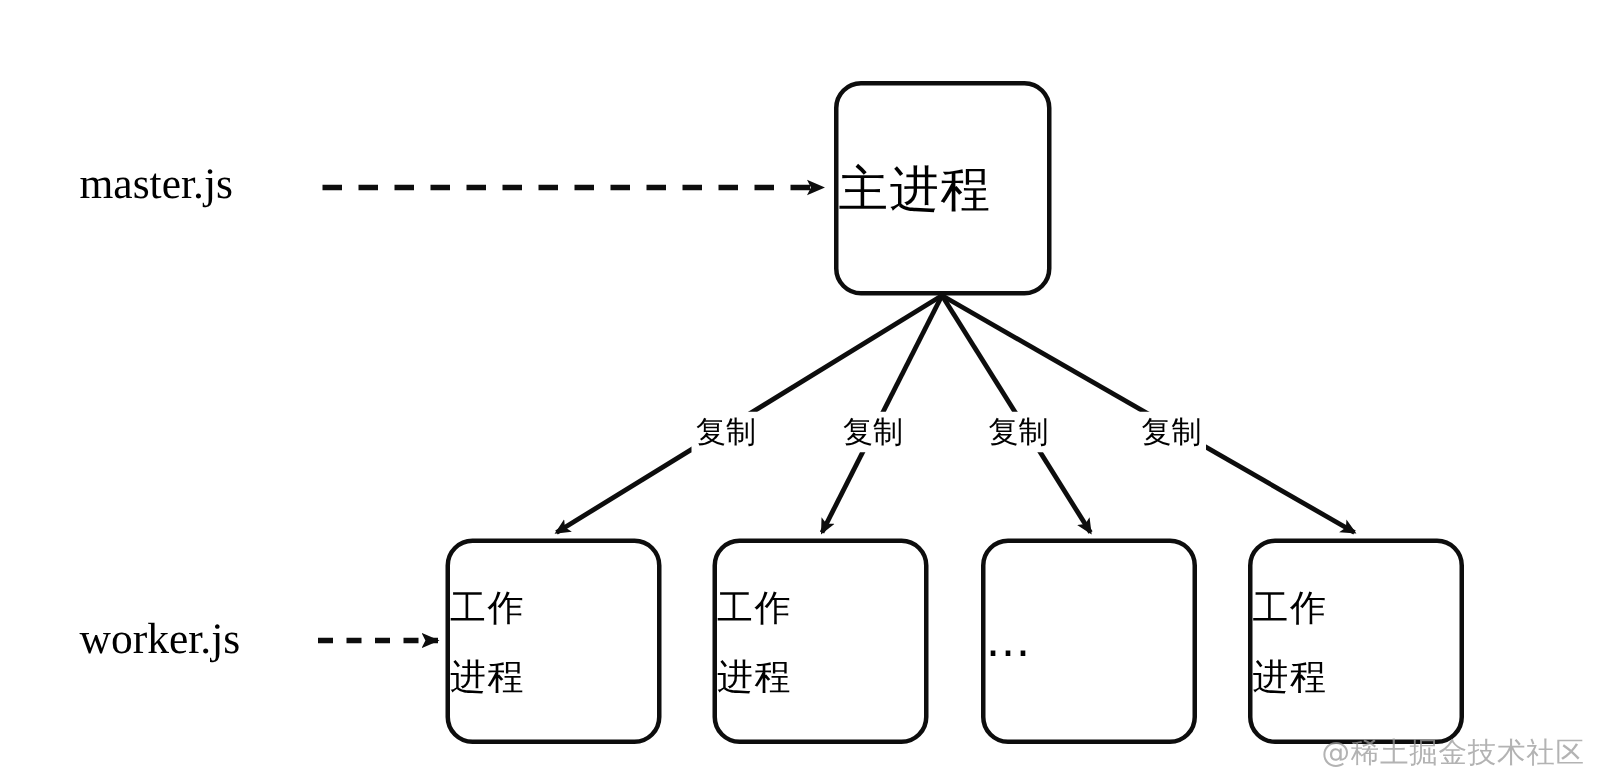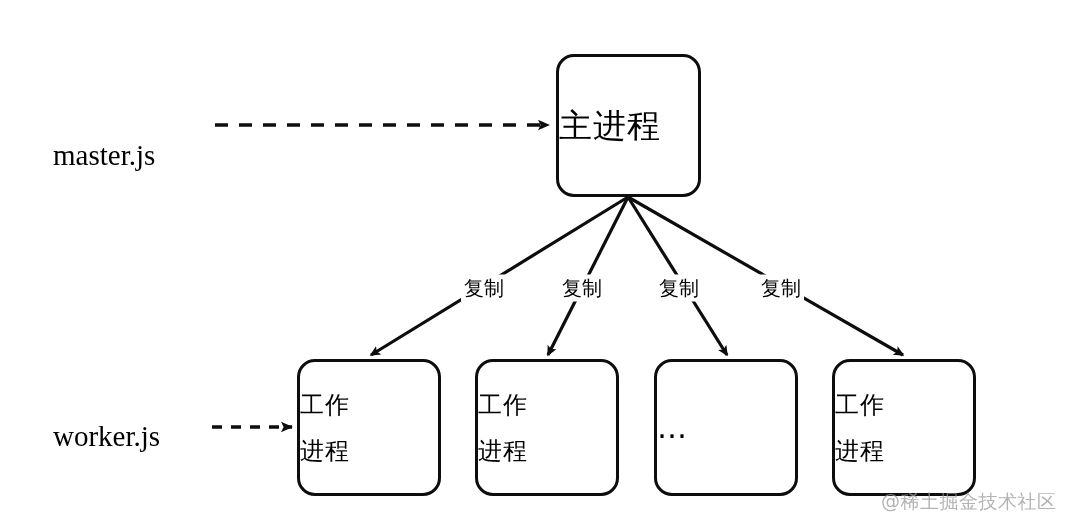--- a/index.html
+++ b/index.html
@@ -67,29 +67,28 @@
     font-size: 30px;
     letter-spacing: 4px;
     color: #000000;
   }
   .src-label {
     position: absolute;
     font-family: "Liberation Serif", "DejaVu Serif", serif;
     font-size: 29px;
     color: #000000;
     white-space: nowrap;
-    margin-top: 32px;
   }
   #master-js-label {
     left: 53px;
     top: 107px;
   }
   #worker-js-label {
     left: 53px;
-    top: 388px;
+    top: 410px;
   }
   .edge-label {
     position: absolute;
     font-family: "DejaVu Sans", "Liberation Sans", sans-serif;
     font-size: 20px;
     color: #000000;
     background: #ffffff;
     padding: 0 3px;
     white-space: nowrap;
     transform: translate(-50%, -50%);

